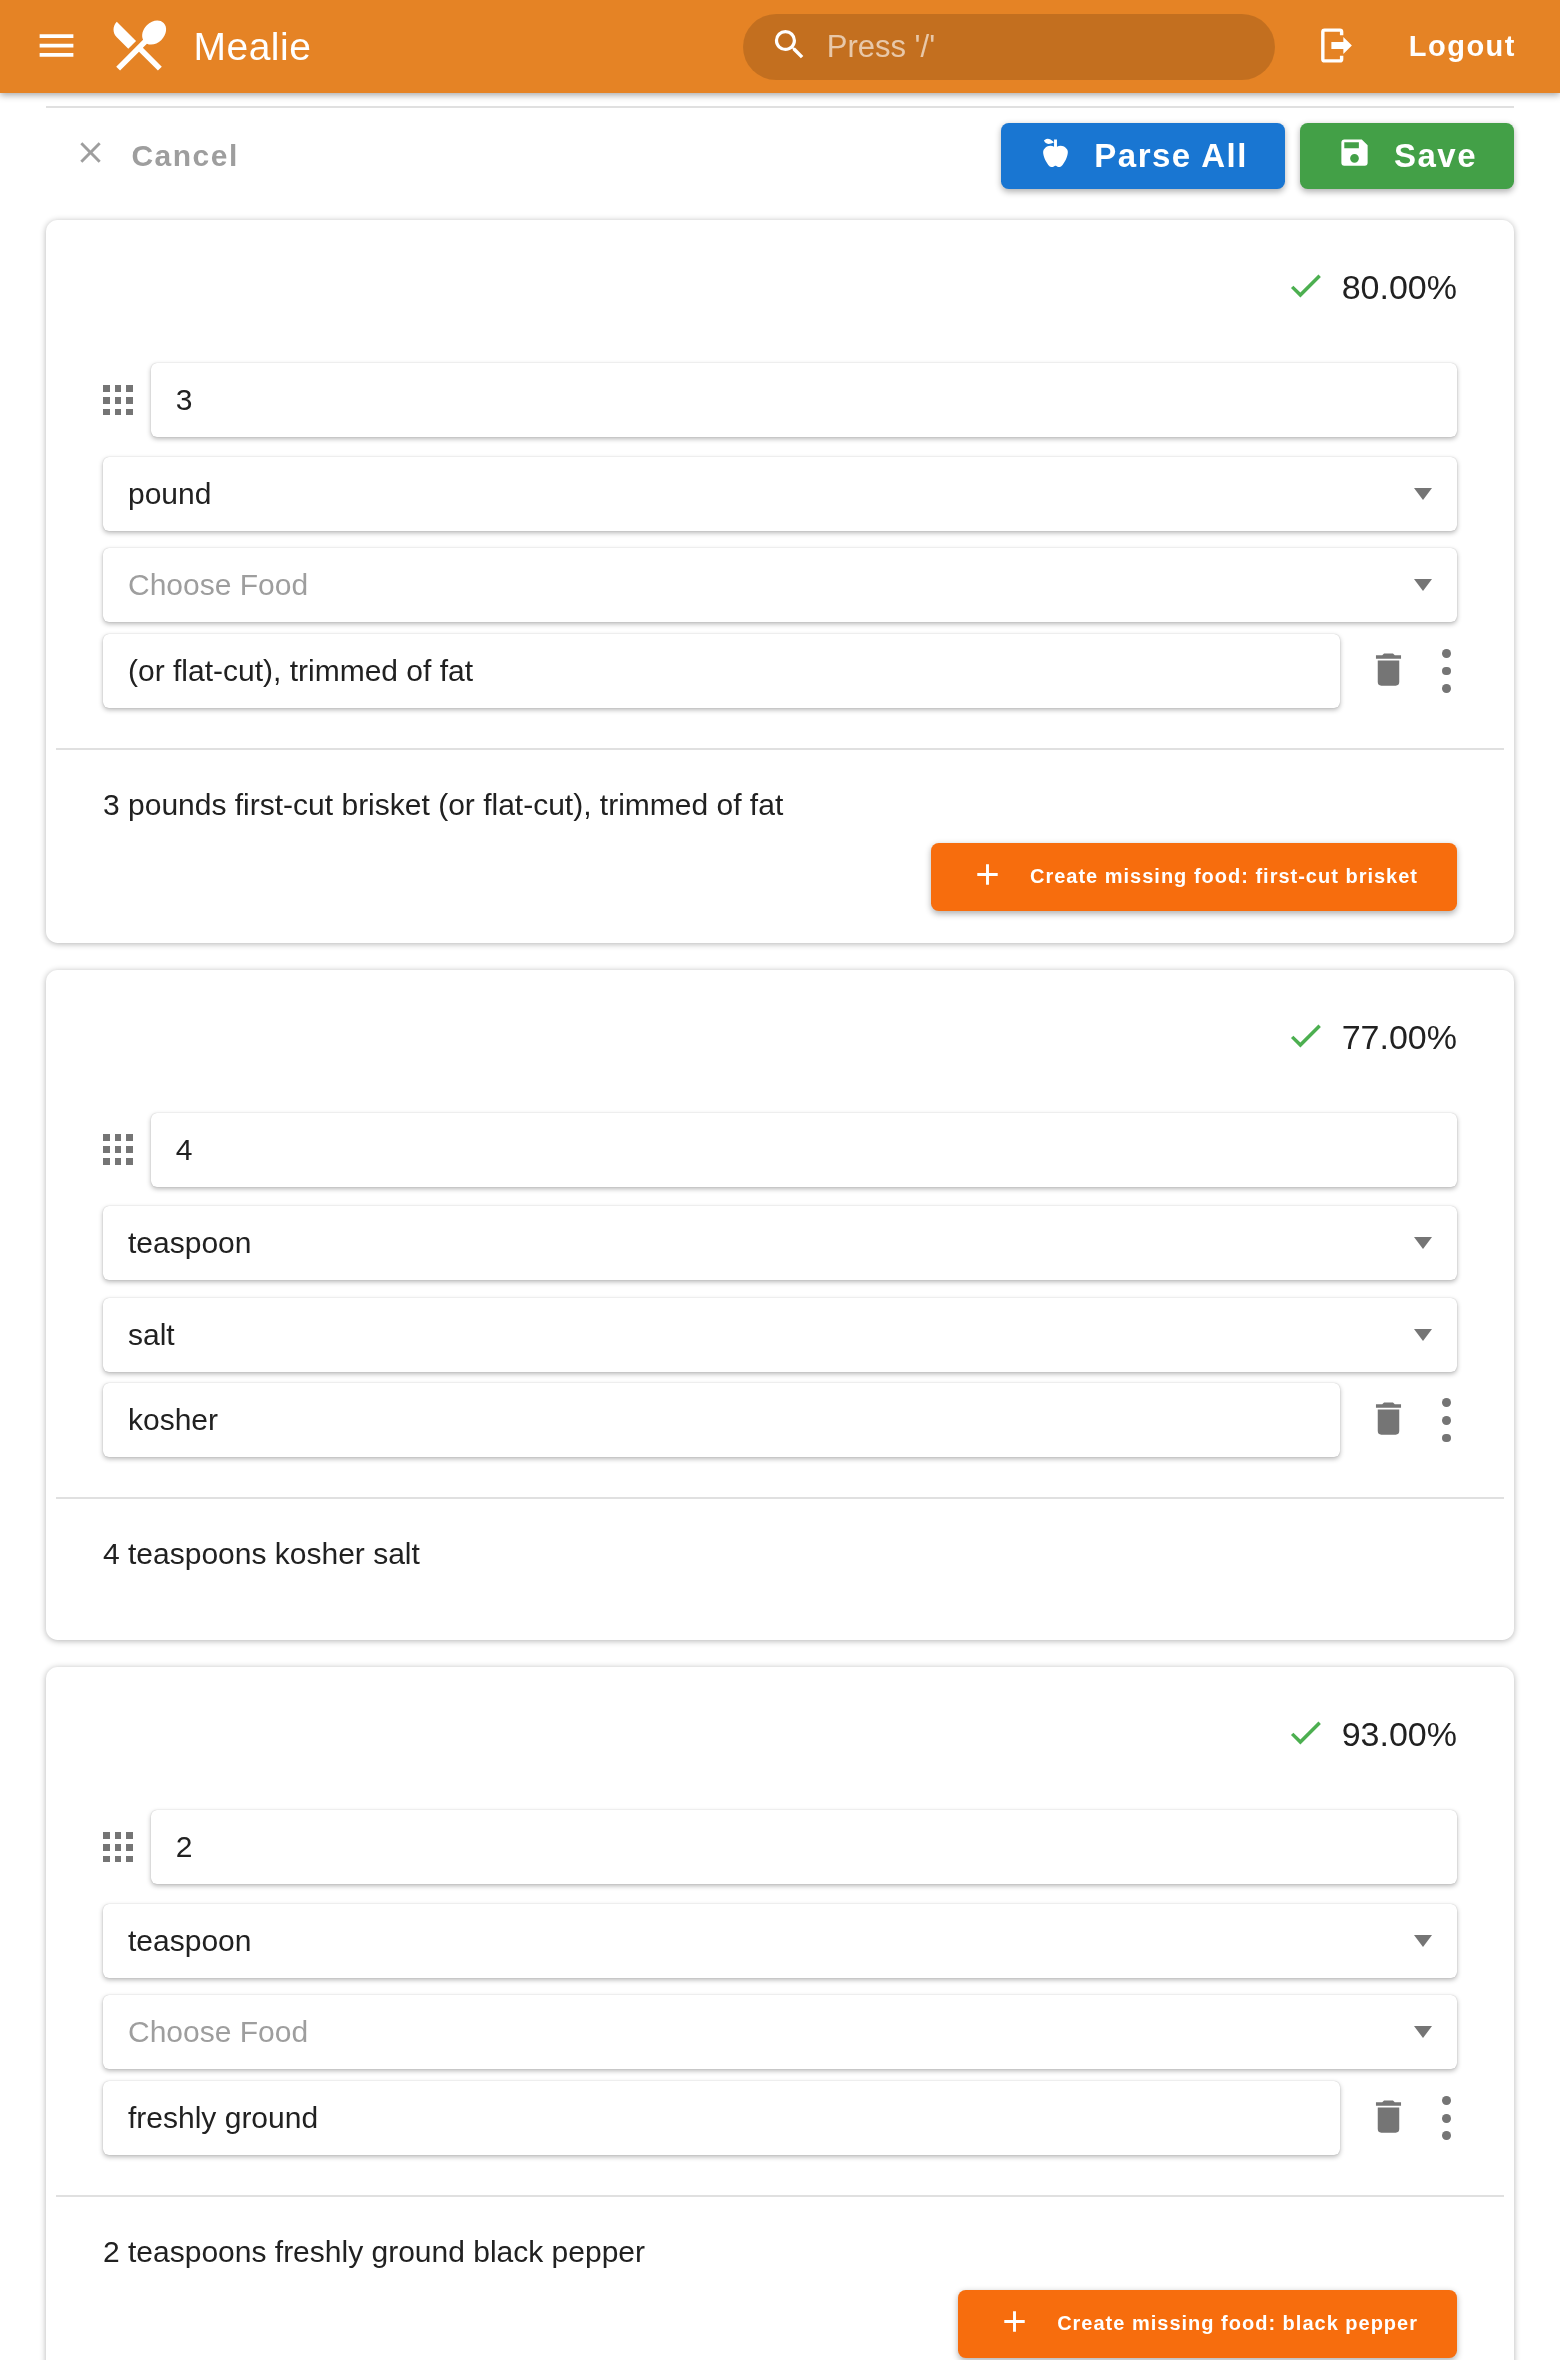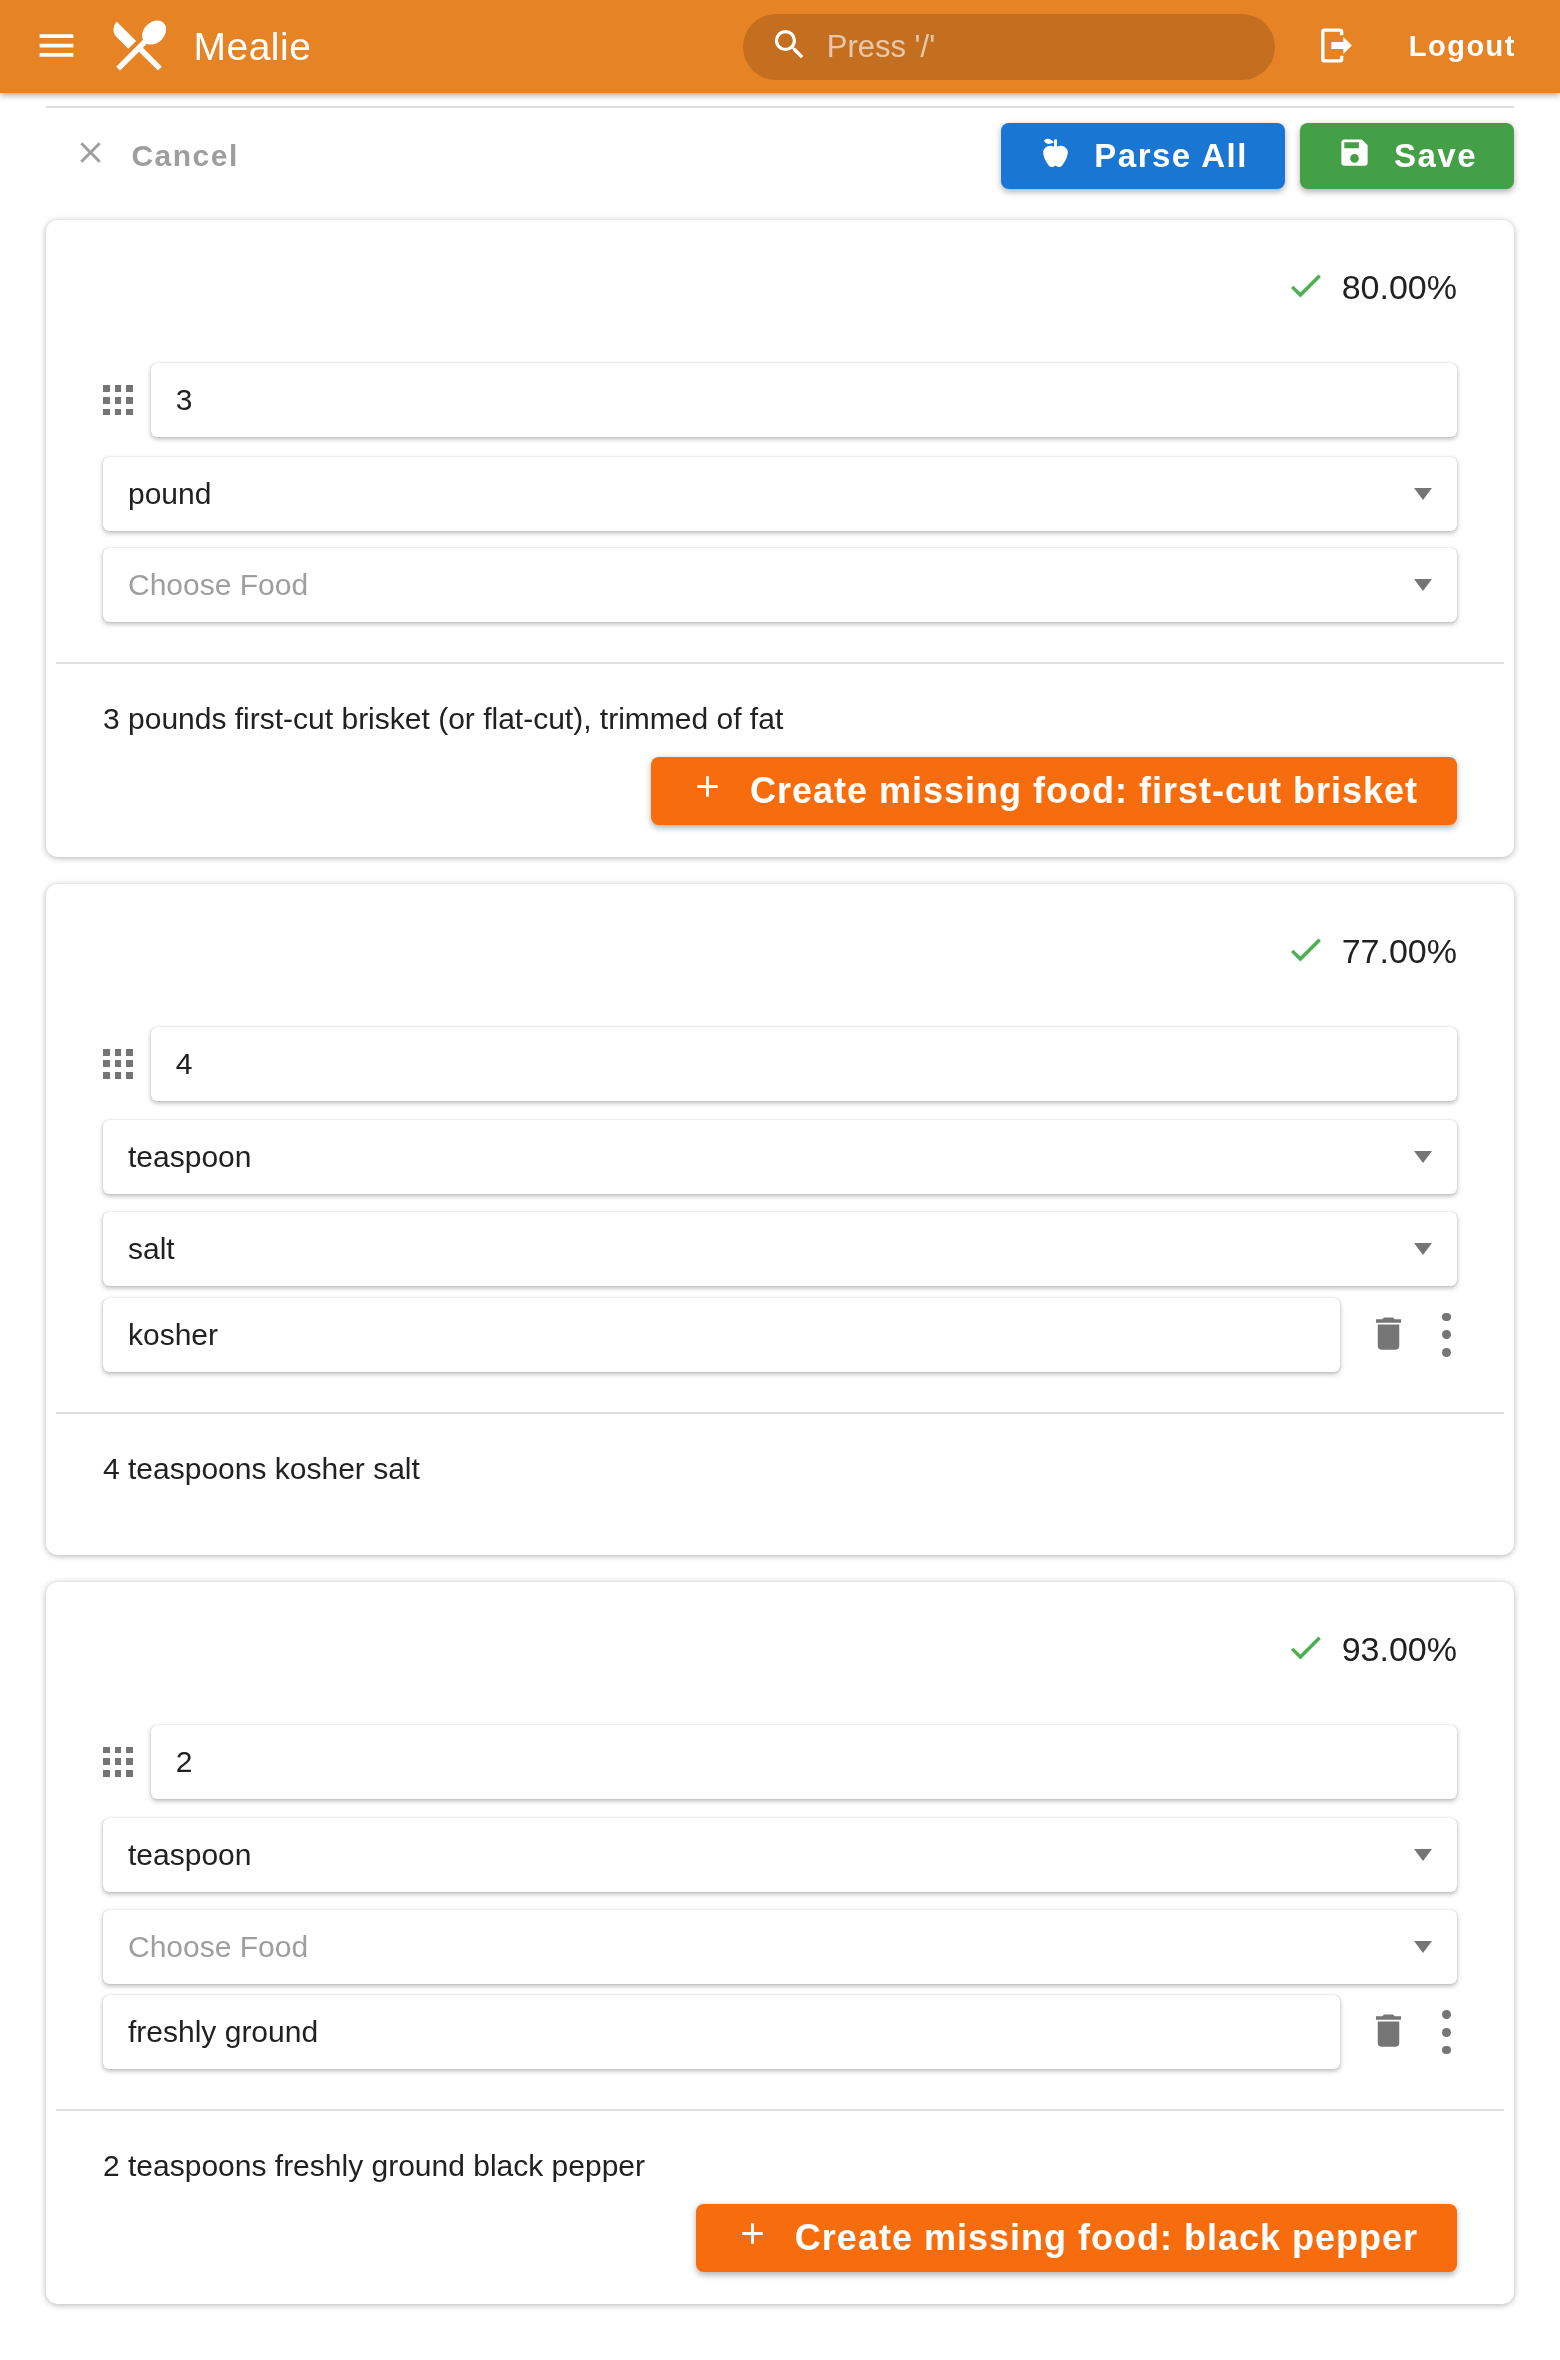--- a/index.html
+++ b/index.html
@@ -96,21 +96,21 @@
   .kebab-btn i { width:8.8px; height:8.8px; border-radius:50%; background:#757575; display:block; }
 
   .card-divider { height:2px; background:#E0E0E0; margin:40px -47px 0 -47px; }
   .original-text { margin-top:38px; font-size:30px; color:#212121; }
   .card.no-button .original-text { margin-bottom:37px; }
 
   .create-row { display:flex; justify-content:flex-end; margin-top:20.5px; }
   .btn-create {
     background:#F76D0D; height:68px; border-radius:7.8px; border:none; cursor:pointer;
     display:flex; align-items:center; gap:25px; padding:0 39px;
-    color:#fff; font-size:36px; font-weight:700; letter-spacing:1px;
+    color:#fff; font-size:20px; font-weight:700; letter-spacing:1px;
     font-family:inherit; box-shadow:0 2.9px 5.9px rgba(0,0,0,.3);
   }
 </style>
 </head>
 <body>
 
 <header class="appbar">
   <button class="icon-btn hamburger">
     <span>
       <svg width="45" height="45" viewBox="0 0 24 24">
@@ -202,20 +202,37 @@
     </div>
     <div class="select">
       <span class="sel-val">pound</span>
       <span class="dd-arrow"></span>
     </div>
     <div class="select second">
       <span class="sel-val"></span>
         <span class="sel-ph">Choose Food</span>
       <span class="dd-arrow"></span>
     </div>
+    <div class="row-note">
+      <div class="textfield note-field">
+        <input type="text" value="(or flat-cut), trimmed of fat" style="">
+      </div>
+      <button class="trash-btn">
+        <span>
+          <svg width="43" height="43" viewBox="0 0 24 24">
+              <path fill="#757575" d="M19,4H15.5L14.5,3H9.5L8.5,4H5V6H19M6,19A2,2 0 0,0 8,21H16A2,2 0 0,0 18,19V7H6V19Z"></path>
+            </svg>
+        </span>
+      </button>
+      <button class="kebab-btn">
+          <i></i>
+          <i></i>
+          <i></i>
+        </button>
+    </div>
     <div class="card-divider"></div>
     <div class="original-text">3 pounds first-cut brisket (or flat-cut), trimmed of fat</div>
     <div class="create-row">
       <button class="btn-create">
         <span>
           <svg width="35" height="35" viewBox="0 0 24 24">
               <path fill="#ffffff" d="M19,13H13V19H11V13H5V11H11V5H13V11H19V13Z"></path>
             </svg>
         </span>
         <span>Create missing food: first-cut brisket</span>

